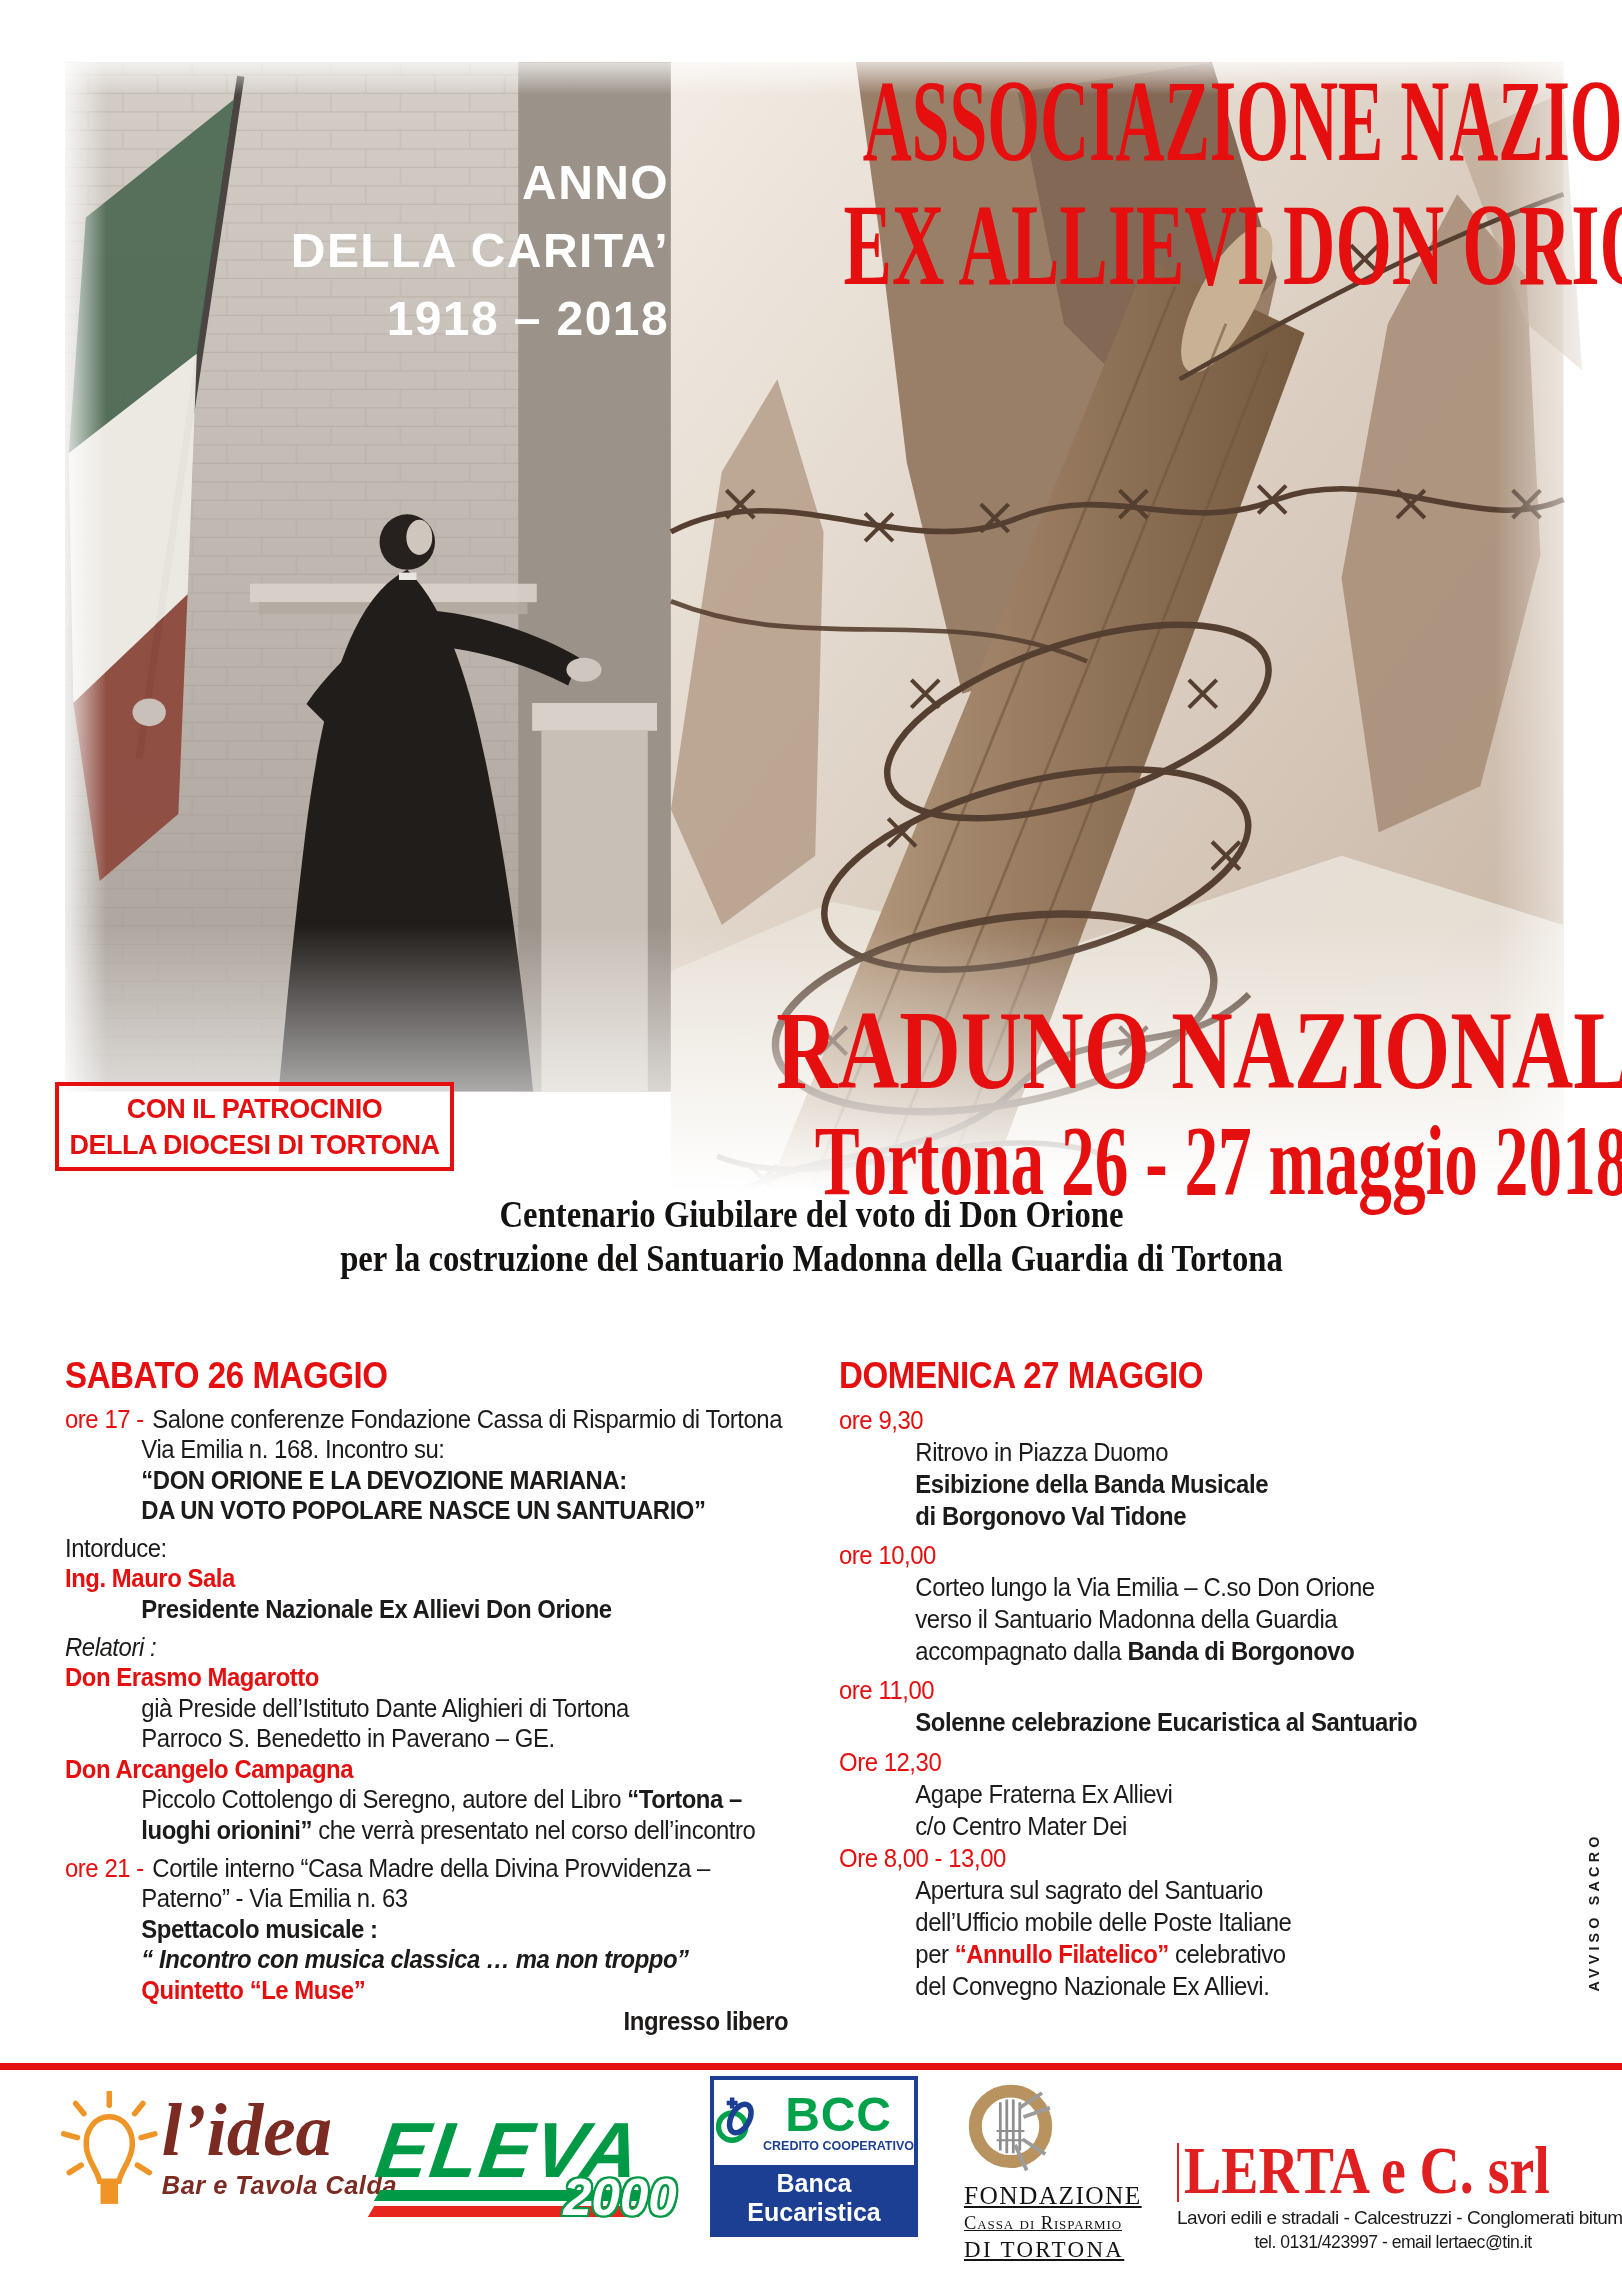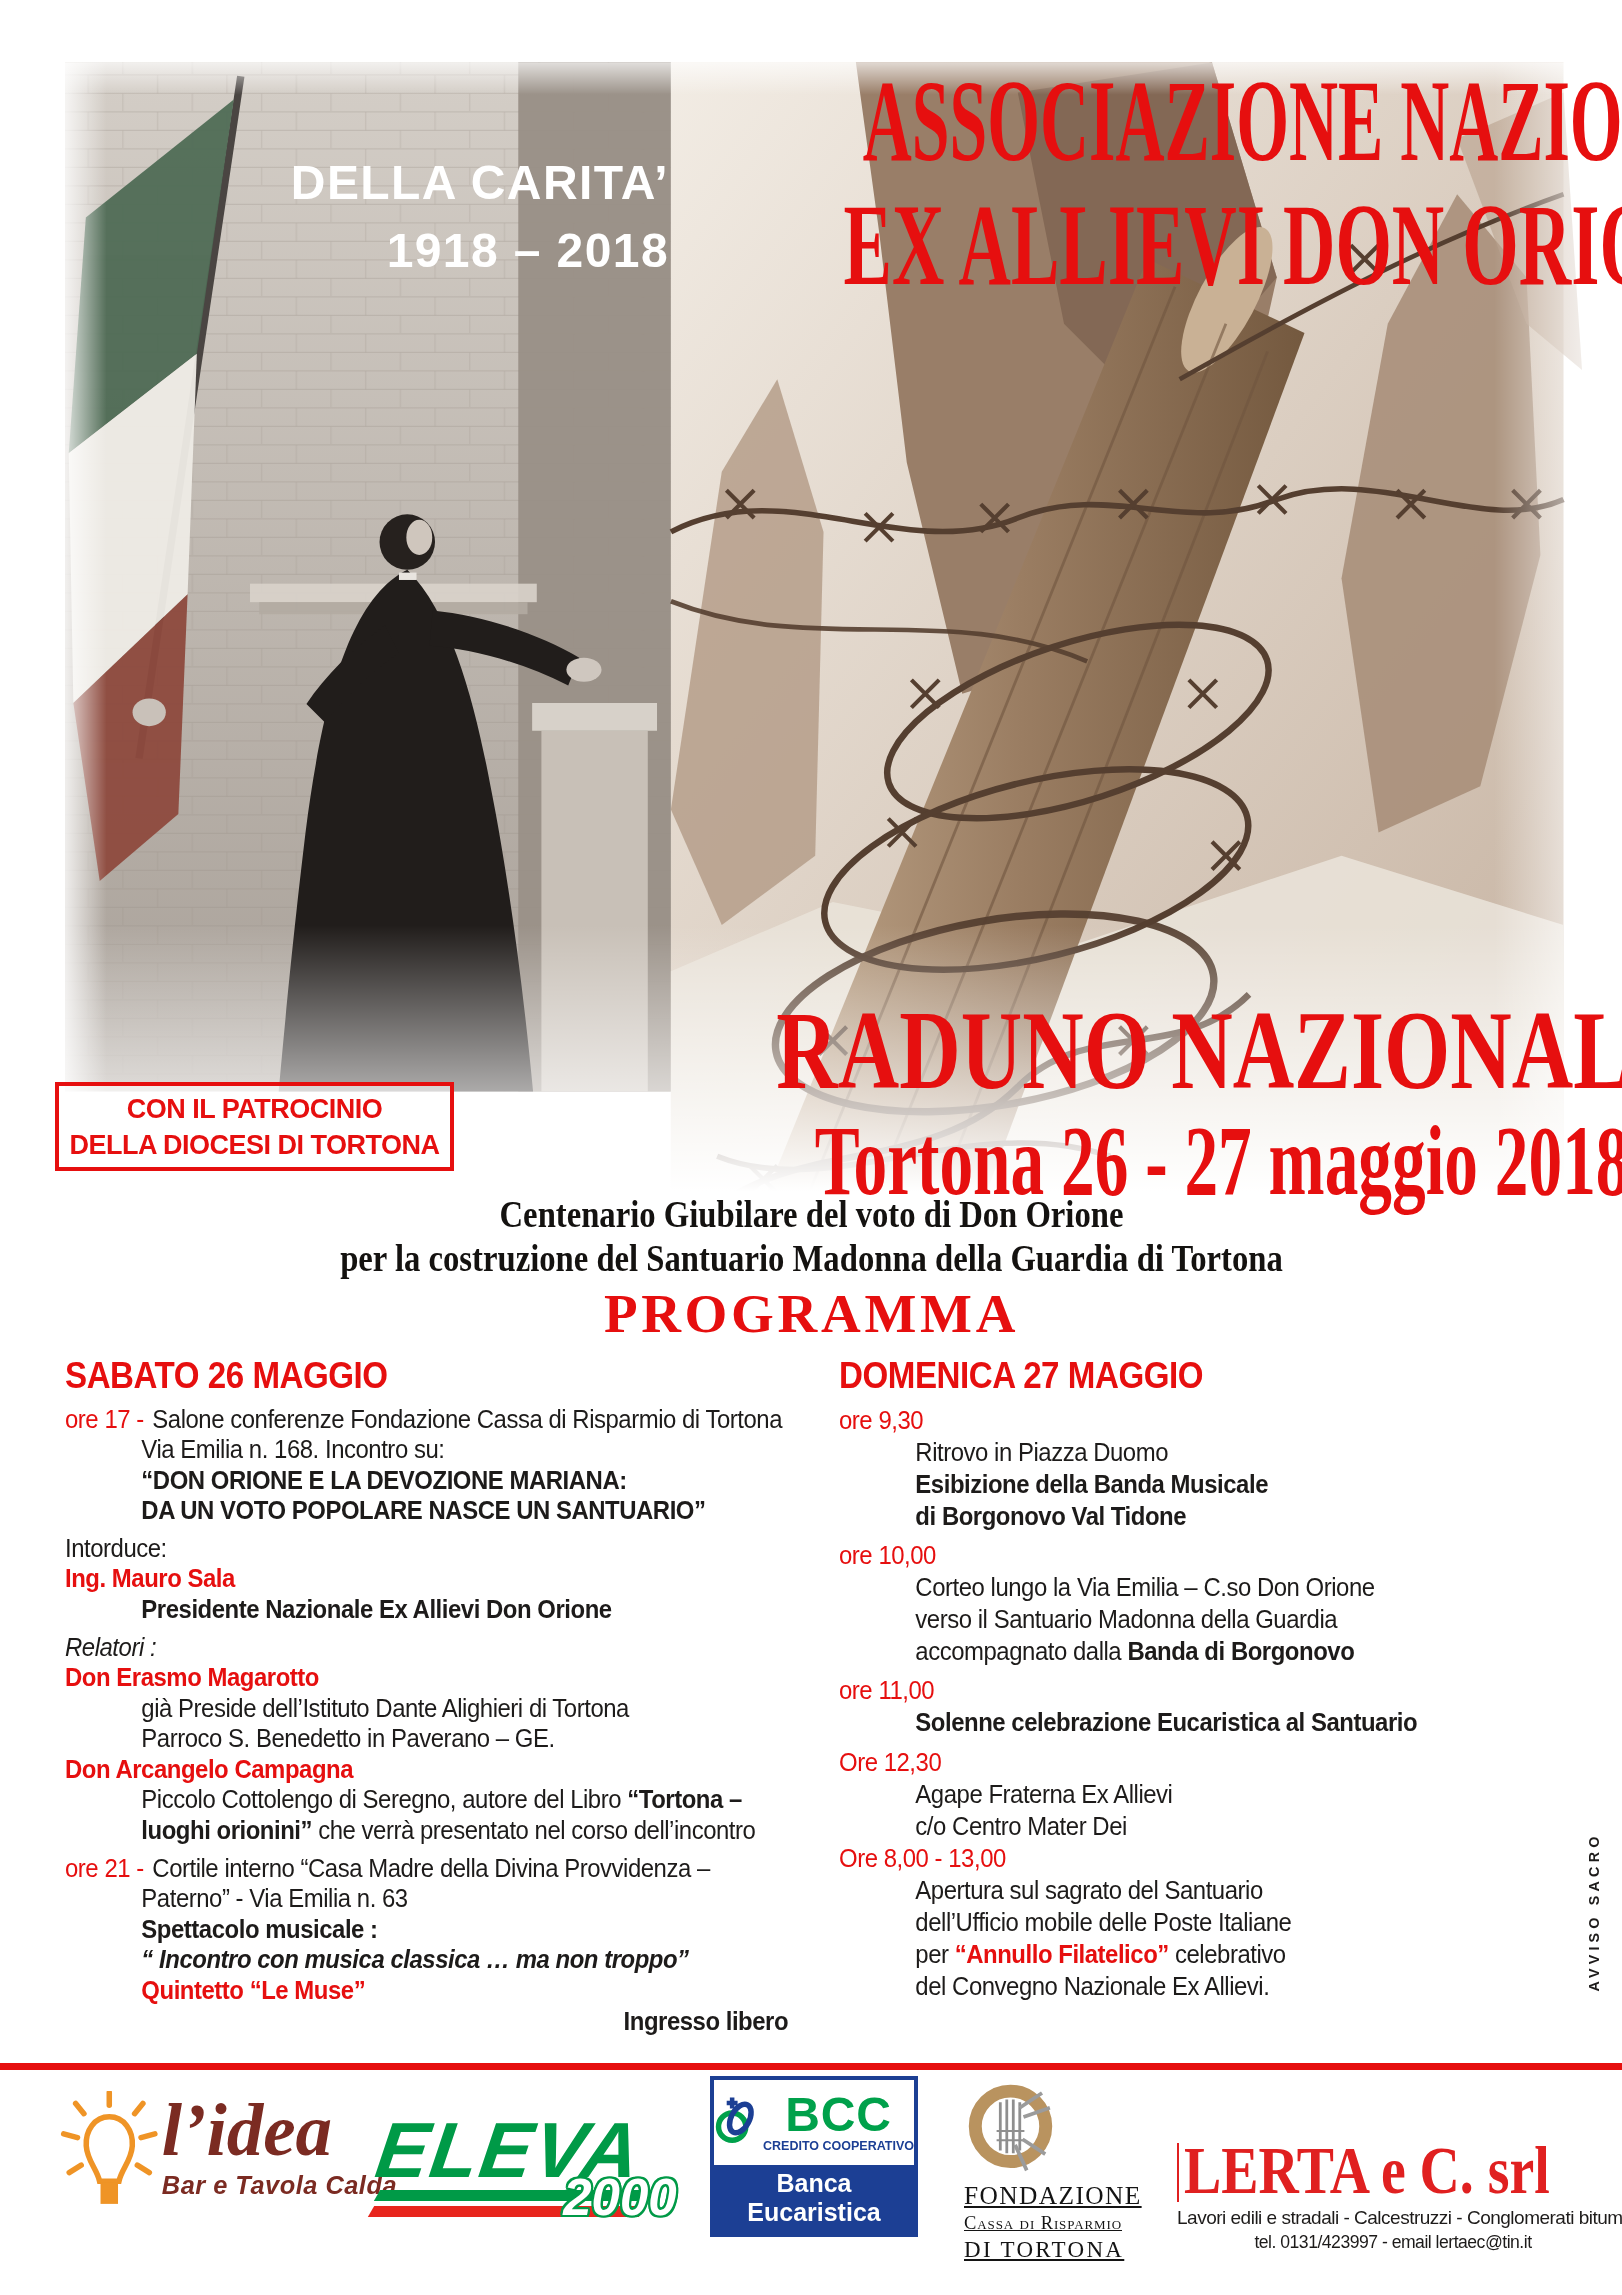--- a/index.html
+++ b/index.html
@@ -230,20 +230,21 @@
       </g>
     </g>
 
     <rect x="0" y="2000" width="3508" height="720" fill="url(#fadeBottomG)"></rect>
     <rect x="3230" y="135" width="278" height="2585" fill="url(#fadeRightG)"></rect>
     <rect x="140" y="135" width="90" height="2585" fill="url(#fadeLeftG)" opacity="0.8"></rect>
     <rect x="0" y="135" width="3508" height="70" fill="url(#fadeTopG)" opacity="0.7"></rect>
   </svg>
 
   <div class="abs anno">
+    <div>ANNO</div>
     <div>DELLA CARITA’</div>
     <div>1918 – 2018</div>
   </div>
 
   <h1 class="abs main-title" style="margin:0;">
     <span class="tl tl1">ASSOCIAZIONE NAZIONALE</span>
     <span class="tl tl2">EX ALLIEVI DON ORIONE</span>
   </h1>
 
   <div class="abs raduno">
@@ -254,21 +255,20 @@
   <div class="abs patro">
     <div>CON IL PATROCINIO</div>
     <div>DELLA DIOCESI DI TORTONA</div>
   </div>
 
   <div class="abs centenario">
     <span>Centenario Giubilare del voto di Don Orione</span>
     <span>per la costruzione del Santuario Madonna della Guardia di Tortona</span>
   </div>
 
-  <div class="abs programma">PROGRAMMA</div>
 
   <div class="abs col col-left">
     <div class="hdr nowrap">SABATO 26 MAGGIO</div>
     <div class="line"><span class="red time">ore 17 -</span><span>Salone conferenze Fondazione Cassa di Risparmio di Tortona</span></div>
     <div class="line ind">Via Emilia n. 168. Incontro su:</div>
     <div class="line ind b">“DON ORIONE E LA DEVOZIONE MARIANA:</div>
     <div class="line ind b">DA UN VOTO POPOLARE NASCE UN SANTUARIO”</div>
     <div class="line gap">Intorduce:</div>
     <div class="line red b">Ing. Mauro Sala</div>
     <div class="line ind b">Presidente Nazionale Ex Allievi Don Orione</div>

